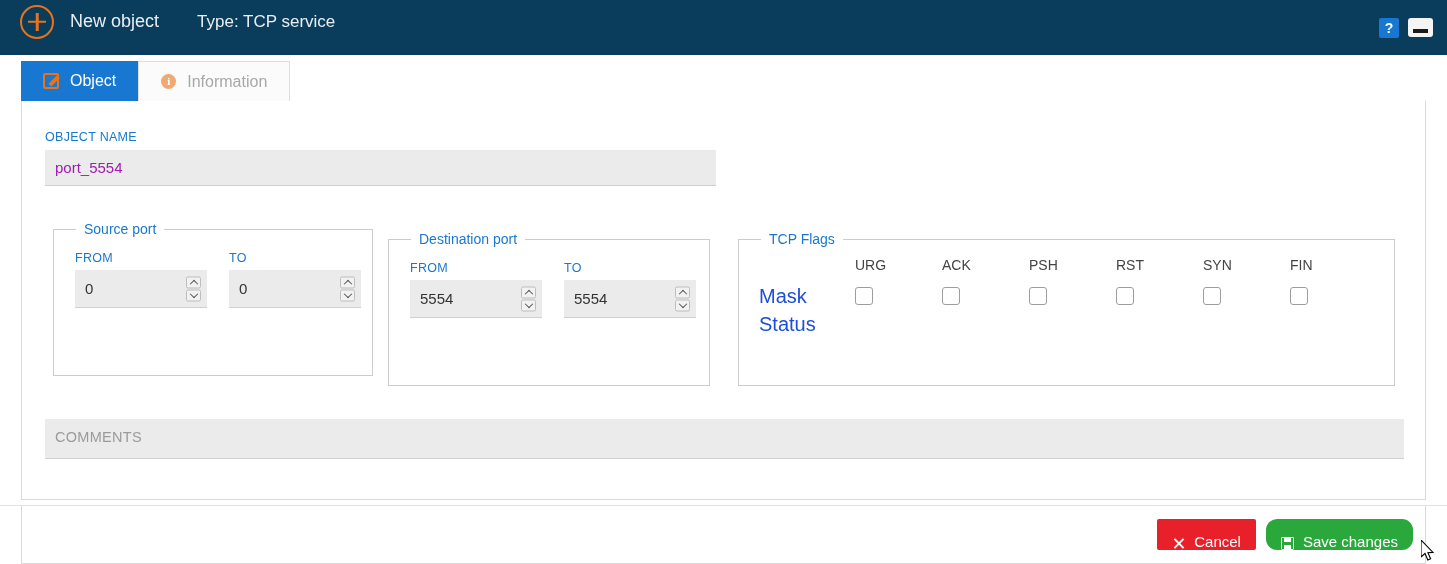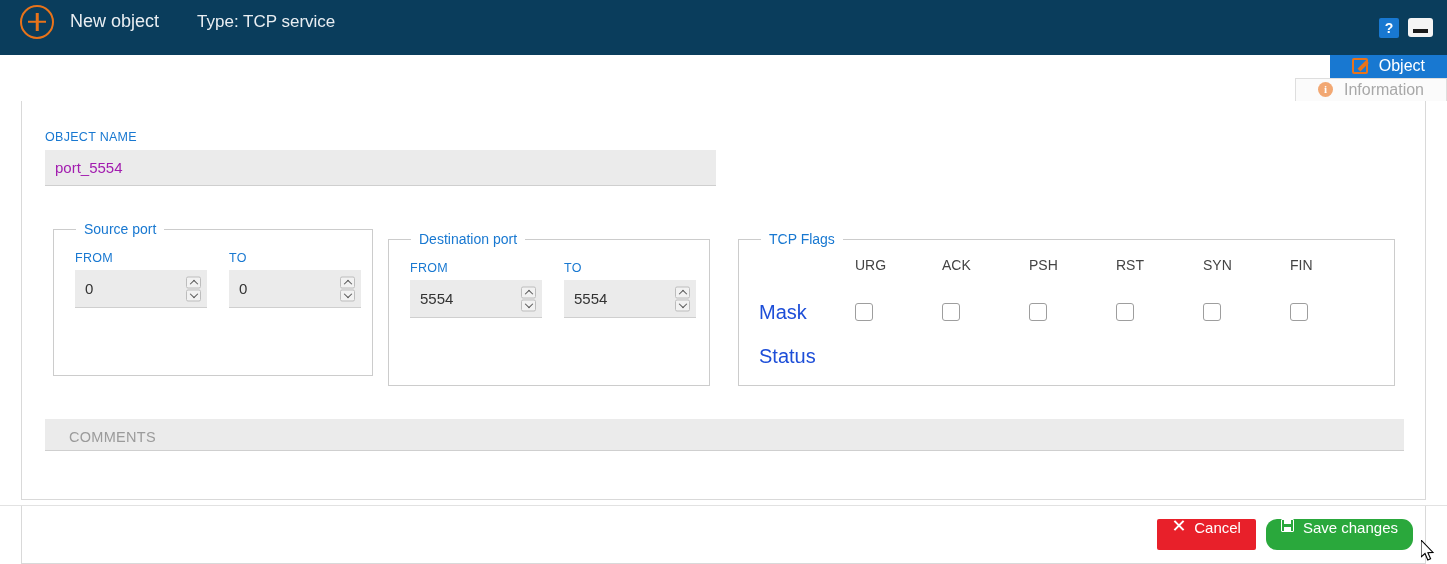--- a/index.html
+++ b/index.html
@@ -98,21 +98,20 @@
   }
 
   
   .tabbar {
     height: 46px;
     padding-left: 21px;
     display: flex;
     align-items: flex-end;
     box-sizing: border-box;
     background: #ffffff;
-    flex-direction: column;
   }
   .tab {
     height: 40px;
     display: flex;
     align-items: center;
     padding: 0 22px;
     font-size: 16px;
     box-sizing: border-box;
     gap: 11px;
     cursor: pointer;
@@ -271,21 +270,21 @@
   .chev.down { transform: rotate(-135deg) translate(1px, 1px); }
 
   
   .tcp-inner {
     position: relative;
     padding: 10px 0 0 20px;
   }
   .tcp-grid {
     display: grid;
     grid-template-columns: 90px repeat(6, 87px);
-    row-gap: 16px;
+    row-gap: 0;
     align-items: center;
   }
   .flag-head {
     font-size: 14px;
     color: #444444;
     text-align: left;
     padding-bottom: 9px;
     padding-left: 6px;
   }
   .row-label {
@@ -307,28 +306,28 @@
 
   
   .comments-wrap {
     position: absolute;
     left: 23px;
     top: 318px;
     right: 21px;
   }
   .comments-box {
     width: 100%;
-    height: 32px;
+    height: 40px;
     background: #ebebeb;
     border: none;
     border-bottom: 1px solid #cfcfcf;
     box-sizing: border-box;
     font-size: 14.5px;
     color: #9b9b9b;
-    padding: 10px 10px 0 24px;
+    padding: 10px 10px 0 10px;
     font-family: "Liberation Sans", sans-serif;
     outline: none;
     resize: none;
     letter-spacing: 0.3px;
   }
   .comments-box::placeholder { color: #9b9b9b; opacity: 1; }
 
   
   .footer {
     position: absolute;
@@ -348,21 +347,21 @@
     display: flex;
     align-items: center;
     justify-content: flex-end;
     padding-right: 12px;
     box-sizing: border-box;
     gap: 10px;
   }
   .btn {
     height: 31px;
     display: flex;
-    align-items: flex-start;
+    align-items: flex-end;
     gap: 9px;
     padding: 0 15px;
     color: #ffffff;
     font-size: 15px;
     border: none;
     border-radius: 2px;
     cursor: pointer;
     font-family: "Liberation Sans", sans-serif;
     box-sizing: border-box;
   }

